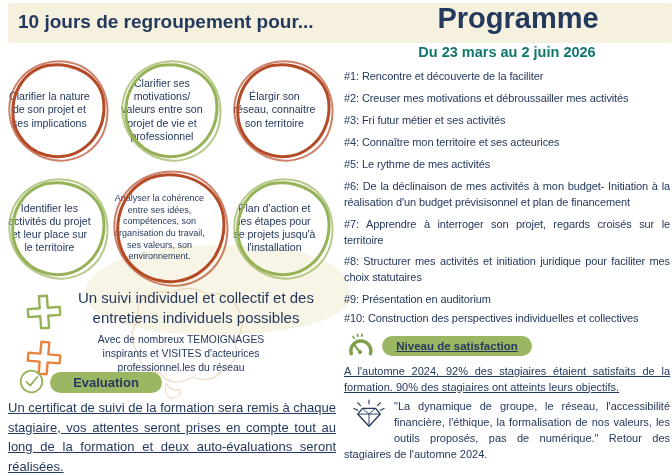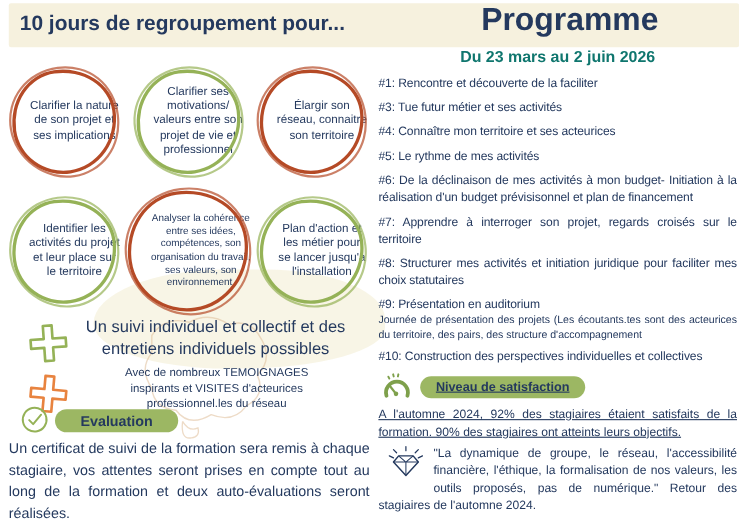--- a/index.html
+++ b/index.html
@@ -13,43 +13,43 @@
                font-size:29px;font-weight:700;color:#24395e;}
 
   
   .blob{position:absolute;left:85px;top:245px;width:265px;height:90px;background:#f6f1de;
         border-radius:50% 45% 55% 50%/60% 55% 45% 50%;opacity:.75;}
   .map-sketch{position:absolute;left:120px;top:275px;opacity:.55;}
 
   .circle-grid{position:absolute;left:4px;top:54px;width:334px;
                display:grid;grid-template-columns:repeat(3,1fr);grid-template-rows:112px 124px;
                justify-items:center;align-items:center;}
-  .ring{position:relative;width:101px;height:101px;display:flex;align-items:center;justify-content:flex-end;}
+  .ring{position:relative;width:101px;height:101px;display:flex;align-items:center;justify-content:flex-start;}
   .ring.big{width:116px;height:116px;}
   .ring::before{content:"";position:absolute;inset:3px;border:3px solid var(--rc);
                 border-radius:47% 53% 51% 49%/52% 46% 54% 48%;transform:rotate(-8deg);}
   .ring::after{content:"";position:absolute;inset:0;border:2px solid var(--rc);opacity:.7;
                border-radius:52% 48% 47% 53%/49% 53% 47% 51%;transform:rotate(14deg);}
   .ring.red{--rc:#b54a26;}
   .ring.green{--rc:#95b257;}
   .ring-text{width:82%;text-align:center;font-size:10.6px;line-height:1.25;color:#24395e;}
   .ring.big .ring-text{font-size:9px;line-height:1.3;width:80%;}
 
   .suivi{position:absolute;left:58px;top:288px;width:276px;text-align:center;
          font-size:15px;line-height:1.35;color:#24395e;}
   .plus-green{position:absolute;left:24px;top:292px;}
   .plus-orange{position:absolute;left:24px;top:338px;}
-  .temoignages{position:absolute;left:92px;top:333px;width:210px;text-align:center;
+  .temoignages{position:absolute;left:76px;top:333px;width:210px;text-align:center;
                font-size:10.4px;line-height:1.35;color:#24395e;}
   .check-icon{position:absolute;left:18px;top:368px;}
   .pill{background:#9cb763;color:#24395e;font-weight:700;border-radius:12px;
         display:flex;align-items:center;justify-content:center;}
   .eval-pill{position:absolute;left:50px;top:372px;width:112px;height:21px;font-size:13px;}
   .certificat{position:absolute;left:8px;top:398px;width:328px;font-size:13px;line-height:1.5;
-              text-align:justify;color:#24395e;}
+              text-align:justify;color:#24395e;text-decoration:underline;}
 
   
   .right-col{position:absolute;left:344px;top:44px;width:326px;}
   .subtitle{text-align:center;font-size:14.5px;font-weight:700;margin-bottom:9px;color:#0f766e;}
   .item{font-size:11px;line-height:1.45;text-align:justify;margin-bottom:6px;color:#24395e;
         letter-spacing:-0.1px;}
   .small-note{font-size:9.6px;line-height:1.35;text-align:justify;margin:-3px 0 5px 0;color:#24395e;}
   .sat-row{display:flex;align-items:center;gap:8px;margin:4px 0 5px 2px;text-decoration:underline;}
   .sat-pill{width:150px;height:20px;font-size:11.5px;}
   .sat-text{font-size:11px;line-height:1.4;text-align:justify;color:#24395e;margin-bottom:4px;text-decoration:underline;}
@@ -81,21 +81,21 @@
     <div class="ring red">
       <span class="ring-text">Élargir son réseau, connaitre son territoire</span>
       </div>
     <div class="ring green">
       <span class="ring-text">Identifier les activités du projet et leur place sur le territoire</span>
       </div>
     <div class="ring red big">
       <span class="ring-text">Analyser la cohérence entre ses idées, compétences, son organisation du travail, ses valeurs, son environnement.</span>
       </div>
     <div class="ring green">
-      <span class="ring-text">Plan d'action et les métier pour se lancer jusqu'à l'installation</span>
+      <span class="ring-text">Plan d'action et les étapes pour se projets jusqu'à l'installation</span>
       </div>
   </div>
 
   <div class="suivi">Un suivi individuel et collectif et des entretiens individuels possibles</div>
 
   <svg class="plus-green" width="40" height="40" viewBox="0 0 40 40">
     <path d="M16 4 h8 v12 h12 v8 h-12 v12 h-8 v-12 H4 v-8 h12 z" fill="none" stroke="#95b257" stroke-width="2.4" stroke-linejoin="round" transform="rotate(-4 20 20)"></path>
   </svg>
   <svg class="plus-orange" width="40" height="40" viewBox="0 0 40 40">
     <path d="M16 4 h8 v12 h12 v8 h-12 v12 h-8 v-12 H4 v-8 h12 z" fill="none" stroke="#e8833f" stroke-width="2.4" stroke-linejoin="round" transform="rotate(5 20 20)"></path>
@@ -108,28 +108,28 @@
     <path d="M9.5 15.5 l4 4 L21.5 10" fill="none" stroke="#95b257" stroke-width="2" stroke-linecap="round" stroke-linejoin="round"></path>
   </svg>
   <div class="pill eval-pill">Evaluation</div>
 
   <div class="certificat">Un certificat de suivi de la formation sera remis à chaque stagiaire, vos attentes seront prises en compte tout au long de la formation et deux auto-évaluations seront réalisées.</div>
 
   <div class="right-col">
     <div class="subtitle">Du 23 mars au 2 juin 2026</div>
 
     <div class="item">#1: Rencontre et découverte de la faciliter</div>
-    <div class="item">#3: Tue futur métier et ses activités</div>
+    <div class="item">#2: Creuser mes motivations et débroussailler mes activités</div>
+    <div class="item">#3: Fri futur métier et ses activités</div>
     <div class="item">#4: Connaître mon territoire et ses acteurices</div>
     <div class="item">#5: Le rythme de mes activités</div>
     <div class="item">#6: De la déclinaison de mes activités à mon budget- Initiation à la réalisation d'un budget prévisisonnel et plan de financement</div>
     <div class="item">#7: Apprendre à interroger son projet, regards croisés sur le territoire</div>
     <div class="item">#8: Structurer mes activités et initiation juridique pour faciliter mes choix statutaires</div>
     <div class="item" style="margin-bottom:3px">#9: Présentation en auditorium</div>
-    <div class="small-note">Journée de présentation des projets (Les écoutants.tes sont des acteurices du territoire, des pairs, des structure d'accompagnement</div>
     <div class="item">#10: Construction des perspectives individuelles et collectives</div>
 
     <div class="sat-row">
       <svg width="28" height="26" viewBox="0 0 32 30">
         <path d="M6 24 A 11.5 11.5 0 1 1 28 24" fill="none" stroke="#7ea04b" stroke-width="4" stroke-linecap="round"></path>
         <line x1="16" y1="22" x2="9" y2="13" stroke="#7ea04b" stroke-width="2.4" stroke-linecap="round"></line>
         <circle cx="16" cy="22" r="2.4" fill="#7ea04b"></circle>
         <path d="M8 4 l1 2 M13 1.5 l.6 2.2 M18.5 1.5 l-.5 2.2" stroke="#7ea04b" stroke-width="2" stroke-linecap="round"></path>
       </svg>
       <div class="pill sat-pill">Niveau de satisfaction</div>

